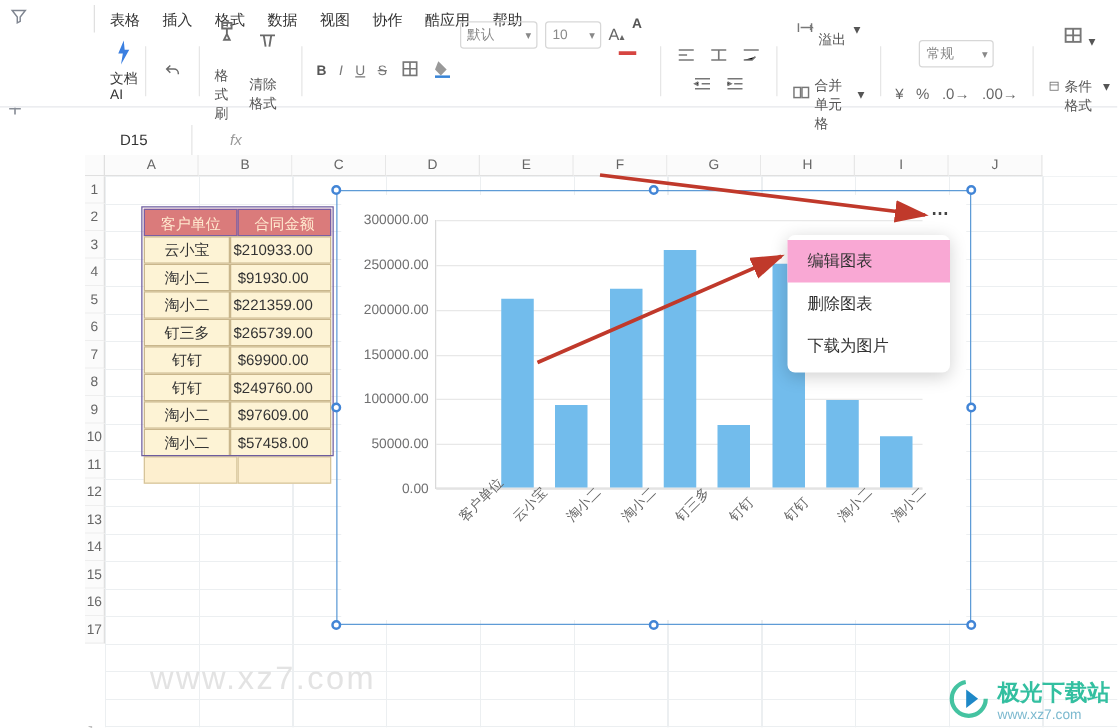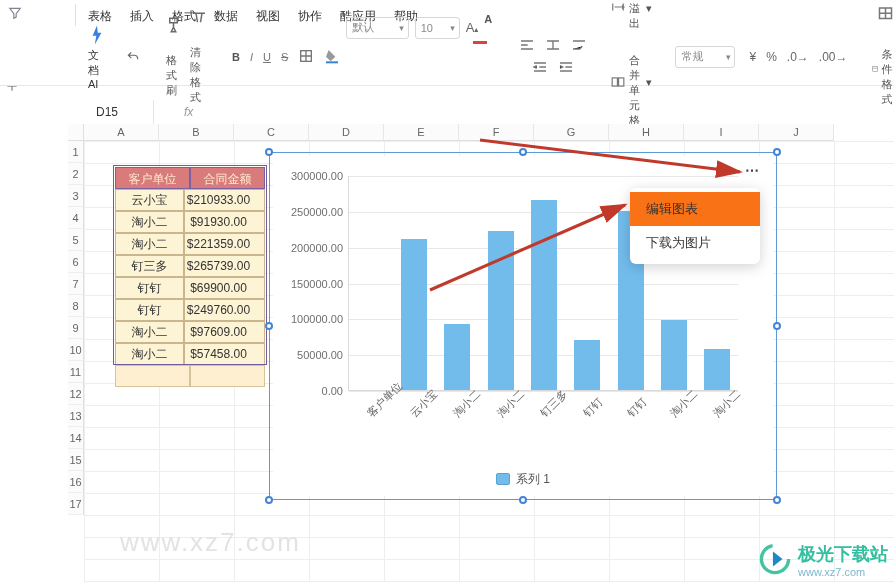--- a/index.html
+++ b/index.html
@@ -70,21 +70,21 @@
     .bar { position:absolute; bottom:0; width:26px; background:#72bcec; }
     .xlabs { position:absolute; left:75px; top:240px; width:390px; height:40px; }
     .xlab { position:absolute; font-size:11px; color:#666; transform:rotate(-45deg); transform-origin:top left; white-space:nowrap;}
     .legend-row { position:absolute; left:0; right:0; bottom:8px; text-align:center; font-size:12px; color:#555;}
     .legend-sw { display:inline-block; width:14px; height:12px; background:#72bcec; border:1px solid #5aa2d2; border-radius:2px; vertical-align:-2px; margin-right:6px;}
     .more-dots { position:absolute; right:12px; top:6px; font-weight:bold; color:#444; letter-spacing:2px; font-size:14px;}
     
     
     .ctx { position:absolute; left:630px; top:188px; width:130px; background:#fff; border-radius:6px; box-shadow:0 3px 14px rgba(0,0,0,.18); padding:4px 0; font-size:13px; color:#333;}
     .ctx div { padding:8px 16px;}
-    .ctx div.hov { background:#f97316;}
+    .ctx div.hov { background:#f9a8d4;}
     
     
     .arrow { position:absolute; pointer-events:none;}
     
     
     .watermark { position:absolute; left:120px; bottom:24px; color:#e3e3e3; font-size:26px; letter-spacing:2px; font-weight:500;}
     .brand { position:absolute; right:6px; bottom:4px; display:flex; align-items:flex-start; gap:6px;}
     .brand .g { width:34px; height:34px;}
     .brand .t1 { font-size:18px; color:#33bfa0; font-weight:600;}
     .brand .t2 { font-size:11px; color:#7cb9cf;}
@@ -212,21 +212,21 @@
     <div style="display:flex;gap:4px;align-items:center;">
       <span><svg width="14" height="12" viewBox="0 0 24 18" stroke="#777" stroke-width="2" fill="none">
             <rect x="2" y="2" width="9" height="14"></rect>
             <rect x="13" y="2" width="9" height="14"></rect>
           </svg></span>
       <span class="lbl">合并单元格</span>
         <span class="chev" style="position:static;margin-left:2px;">▾</span>
     </div>
   </div>
   <div class="sep"></div>
-  <div class="grp" style="flex-direction:row;gap:14px;">
+  <div class="grp" style="flex-direction:column;gap:14px;">
     <div class="drop" style="width:60px;">
         <span>常规</span>
         <span class="chev">▾</span>
       </div>
     <div style="display:flex;gap:10px;font-size:12px;color:#666;">
       <span>¥</span>
       <span>%</span>
       <span>.0→</span>
       <span>.00→</span>
     </div>
@@ -378,27 +378,25 @@
       <div class="xlab" style="left: 15.6667px; top: 14px;">客户单位</div>
       <div class="xlab" style="left: 59px; top: 14px;">云小宝</div>
       <div class="xlab" style="left: 102.333px; top: 14px;">淘小二</div>
       <div class="xlab" style="left: 145.667px; top: 14px;">淘小二</div>
       <div class="xlab" style="left: 189px; top: 14px;">钉三多</div>
       <div class="xlab" style="left: 232.333px; top: 14px;">钉钉</div>
       <div class="xlab" style="left: 275.667px; top: 14px;">钉钉</div>
       <div class="xlab" style="left: 319px; top: 14px;">淘小二</div>
       <div class="xlab" style="left: 362.333px; top: 14px;">淘小二</div>
     </div>
-  <div class="legend-row">
-    <span class="legend-sw"></span><span>系列 1</span>
-  </div>
 </div>
 
 <div class="ctx">
   <div class="hov">编辑图表</div>
+  <div>删除图表</div>
   <div>下载为图片</div>
 </div>
 
 <svg class="arrow" style="left:470px; top:130px;" width="300" height="120">
   <defs>
       <marker id="ah1" markerWidth="10" markerHeight="10" refX="8" refY="3" orient="auto">
         <path d="M0,0 L0,6 L9,3 z" fill="#c0392b"></path>
       </marker>
     </defs>
   <line x1="10" y1="10" x2="270" y2="42" stroke="#c0392b" stroke-width="3" marker-end="url(#ah1)"></line>

